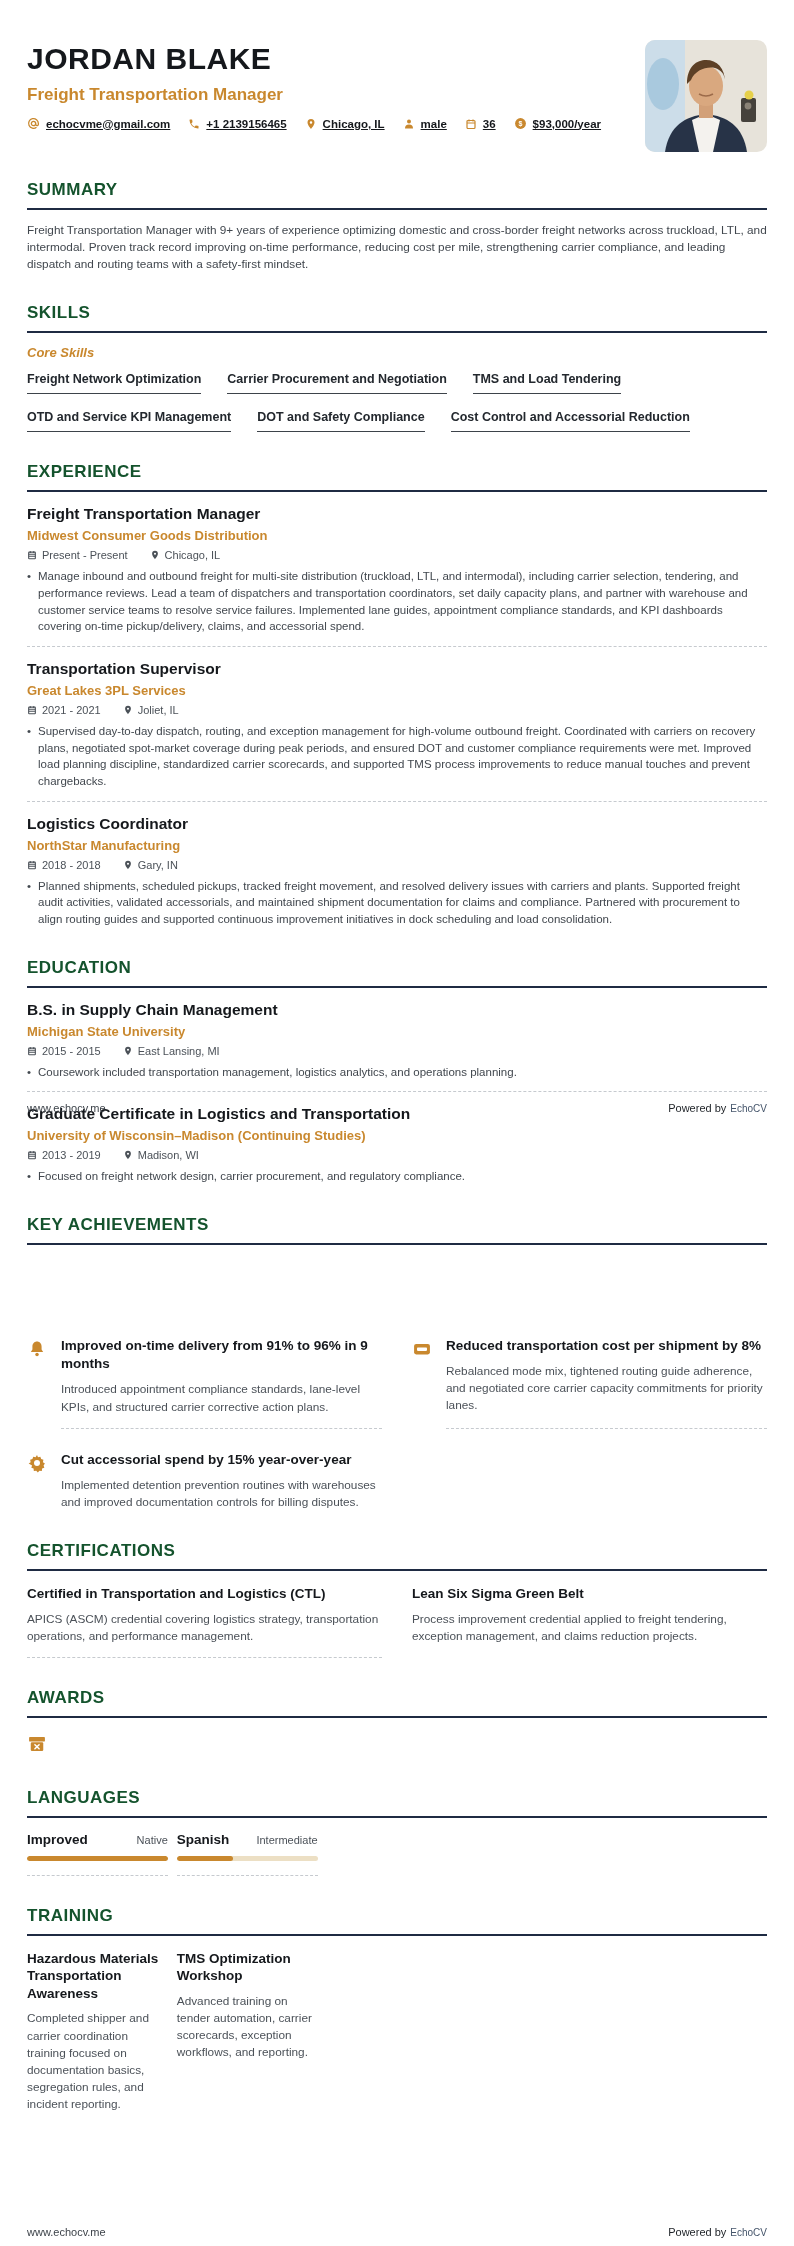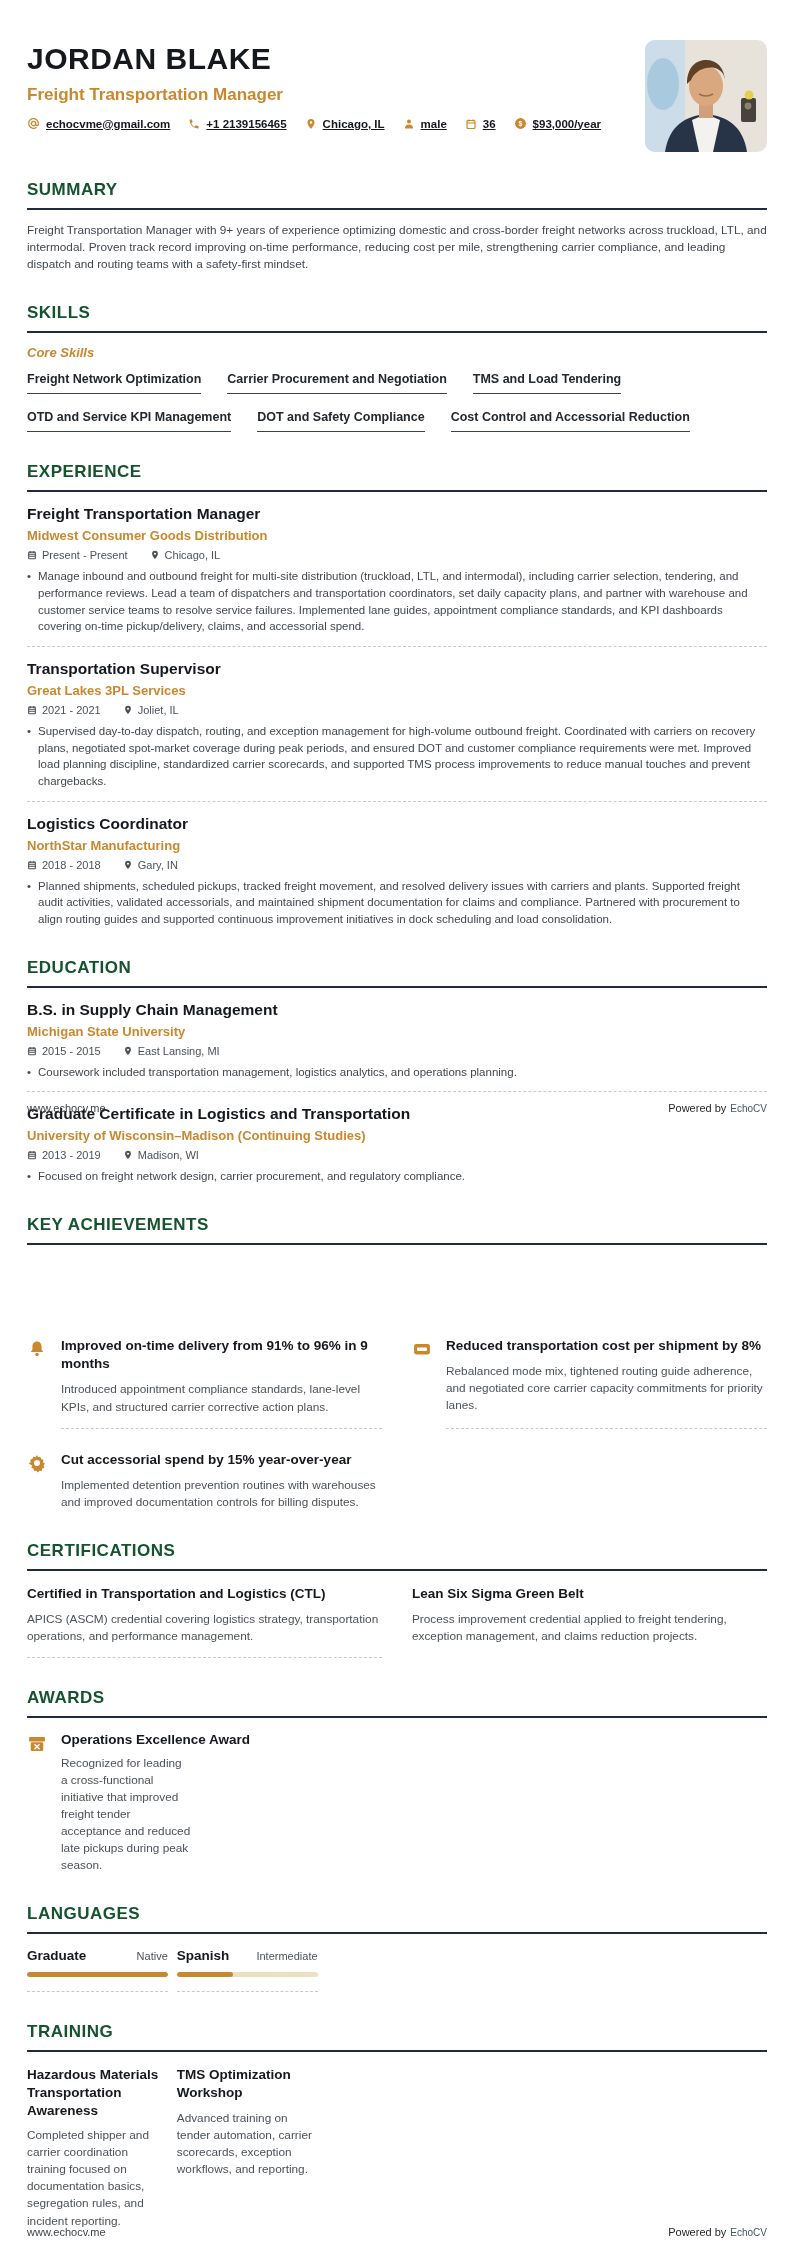--- a/index.html
+++ b/index.html
@@ -406,33 +406,29 @@
     <div class="section">
       <div class="sec-title">AWARDS</div>
       <div class="award-item">
         <span class="ach-icon">
           <svg width="20" height="20" viewBox="0 0 24 24">
               <rect x="2.5" y="3.5" width="19" height="5.5" rx="1" fill="#c9882e"></rect>
               <rect x="4.5" y="10" width="15" height="10.5" rx="1.5" fill="#c9882e"></rect>
               <path d="M9.5 12.8l5 5M14.5 12.8l-5 5" stroke="#fff" stroke-width="1.8" stroke-linecap="round"></path>
             </svg>
         </span>
-        <div class="award-body">
-          <div class="award-name">Operations Excellence Award</div>
-          <div class="award-desc">Recognized for leading a cross-functional initiative that improved freight tender acceptance and reduced late pickups during peak season.</div>
-        </div>
       </div>
     </div>
 
     <div class="section">
       <div class="sec-title">LANGUAGES</div>
       <div class="lang-grid">
         <div class="lang-item">
           <div class="lang-head">
-            <span class="lang-name">Graduate</span>
+            <span class="lang-name">Improved</span>
             <span class="lang-level">Native</span>
           </div>
           <div class="lang-track">
             <div class="lang-fill" style="width:100%"></div>
           </div>
           <div class="dashed-sep"></div>
         </div>
         <div class="lang-item">
           <div class="lang-head">
             <span class="lang-name">Spanish</span>

